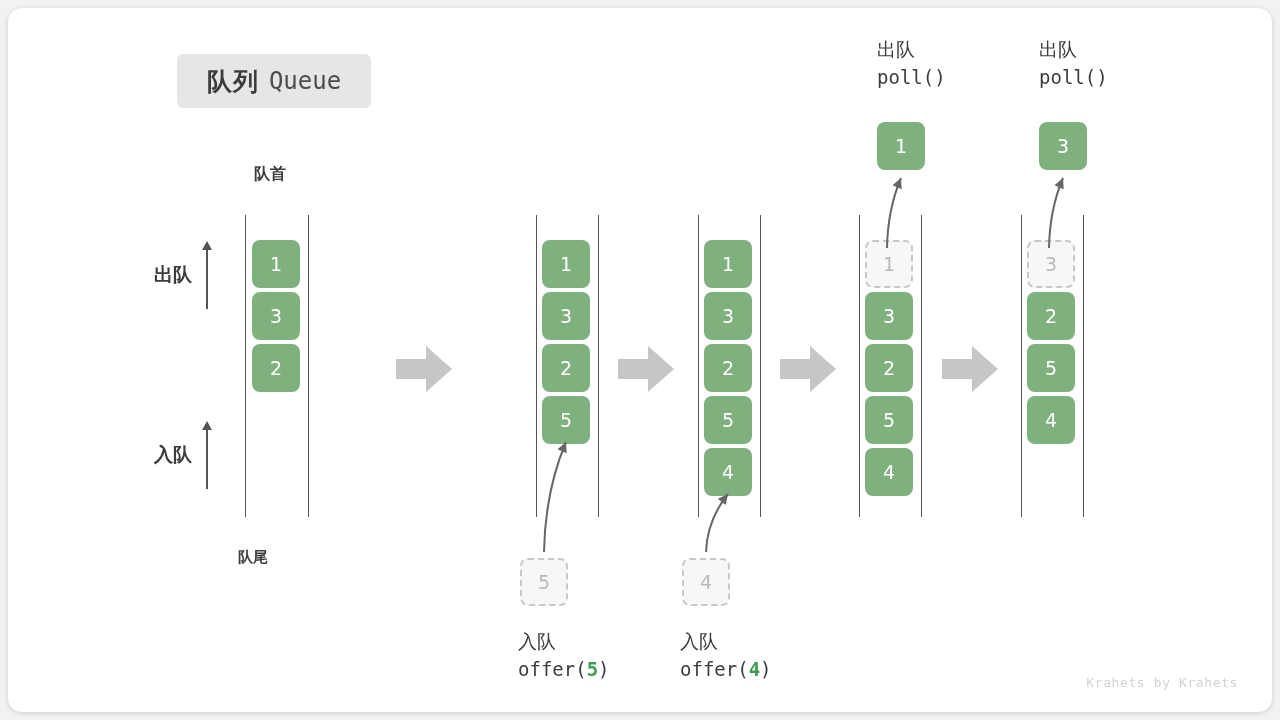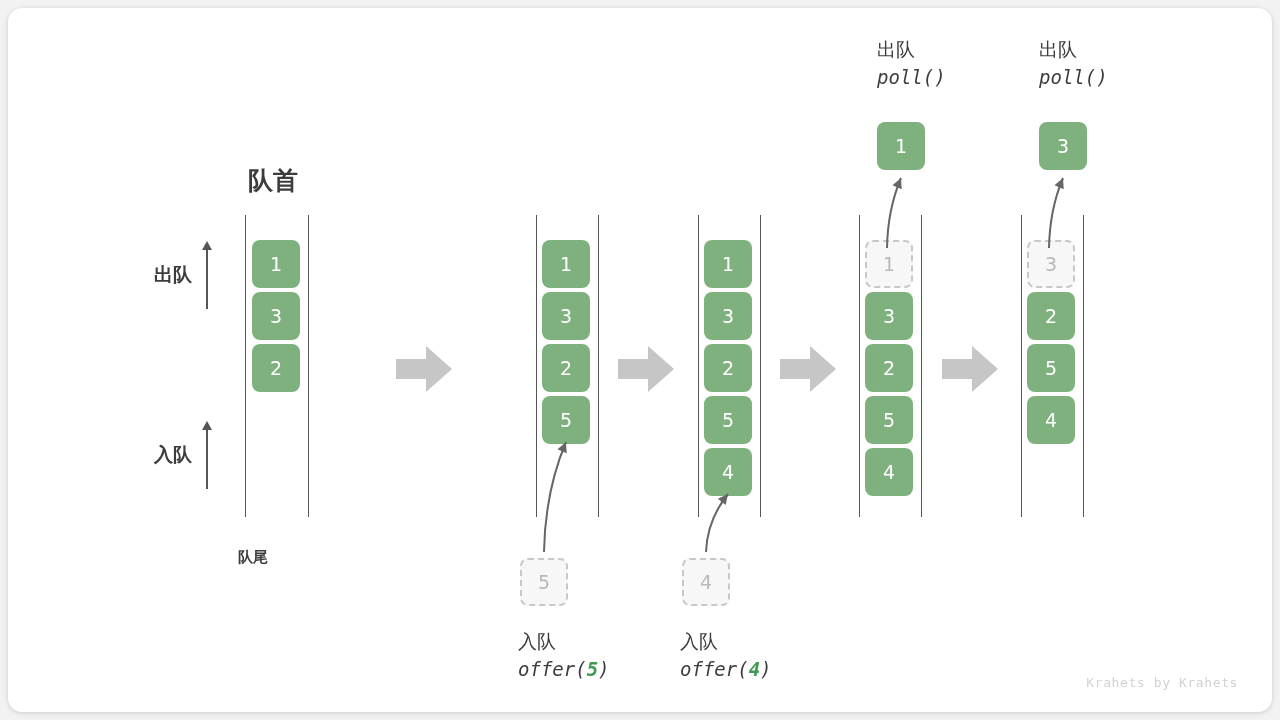--- a/index.html
+++ b/index.html
@@ -49,21 +49,21 @@
   }
   .cn-reg{
     font-family:"DejaVu Sans","Liberation Sans",sans-serif;
     color:#3c3c3c;
   }
   .mono{
     font-family:"DejaVu Sans Mono","Liberation Mono",monospace;
     color:#3c3c3c;
   }
 
-  #label-head{position:absolute;left:240px;top:156px;font-size:25px;}
+  #label-head{position:absolute;left:246px;top:156px;font-size:16px;}
   #label-tail{position:absolute;left:230px;top:540px;font-size:15px;}
 
   
   .side-op{position:absolute;display:flex;align-items:center;gap:9px;}
   .side-op .txt{font-size:19px;}
   .side-op .uparrow{position:relative;width:12px;height:68px;}
   .side-op .uparrow .shaft{
     position:absolute;left:5px;top:7px;width:2px;height:61px;background:#555;
   }
   .side-op .uparrow .head{
@@ -93,21 +93,21 @@
     background:#7fb17f;color:#ffffff;
   }
   .cell.ghost{
     background:#f7f7f7;color:#b9b9b9;
     border:2px dashed #c8c8c8;
   }
 
   
   .op-caption{position:absolute;text-align:left;line-height:1.45;}
   .op-caption .l1{font-size:19px;}
-  .op-caption .l2{font-size:19px;font-style:italic;}
+  .op-caption .l2{font-size:19px;}
   .op-caption .arg{color:#3e9b4f;font-weight:bold;}
 
   
   .tarrow{position:absolute;width:56px;height:46px;}
   .tarrow .bar{
     position:absolute;left:0;top:13px;width:33px;height:20px;background:#c6c6c6;
   }
   .tarrow .tip{
     position:absolute;left:30px;top:0;
     width:0;height:0;
@@ -125,20 +125,24 @@
     font-family:"DejaVu Sans Mono","Liberation Mono",monospace;
     font-size:13px;color:#d2d2d2;letter-spacing:.6px;
   }
 </style>
 </head>
 <body>
 
 <div id="stage">
   <div id="card">
 
+    <div id="title-badge">
+      <span class="cn">队列</span>
+      <span class="en">Queue</span>
+    </div>
 
     <div id="label-head" class="cn-bold">队首</div>
     <div id="label-tail" class="cn-bold">队尾</div>
 
     <div id="side-op-dequeue" class="side-op">
       <span class="txt cn-bold">出队</span>
       <span class="uparrow">
         <span class="head"></span>
           <span class="shaft"></span>
       </span>

